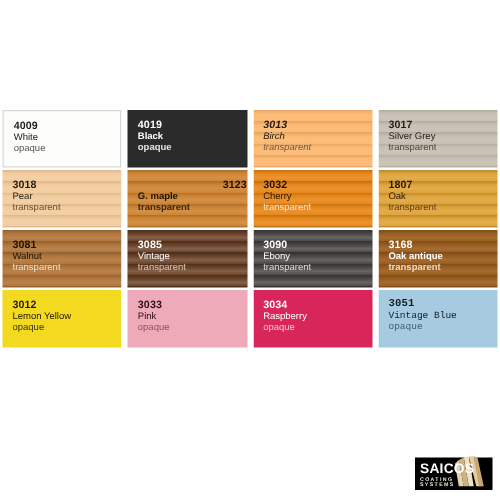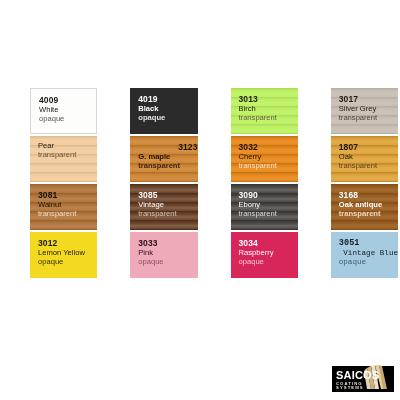--- a/index.html
+++ b/index.html
@@ -16,21 +16,20 @@
     grid-template-columns:repeat(4,1fr);
     grid-template-rows:repeat(4,46px);
     column-gap:5px;row-gap:2px;
   }
 
   .swatch{
     position:relative;overflow:hidden;
     padding:6px 0 12px 8px;
     box-sizing:border-box;
     line-height:1.18;
-    margin-left:28px;
   }
   .swatch.bordered{border:1px solid #d8d8d8;}
 
   .grain{
     position:absolute;left:0;top:0;right:0;bottom:0;
     pointer-events:none;
   }
 
   .code{
     position:relative;z-index:2;
@@ -80,34 +79,35 @@
       <div class="swatch bordered" style="background: rgb(253, 253, 251);">
         <div class="code" style="color: rgb(26, 26, 26);">4009</div>
         <div class="nm" style="color: rgb(26, 26, 26);">White</div>
         <div class="fin" style="color: rgb(85, 85, 85);">opaque</div>
       </div>
       <div class="swatch" style="background: rgb(43, 43, 43);">
         <div class="code" style="color: rgb(255, 255, 255);">4019</div>
         <div class="nm b" style="color: rgb(255, 255, 255);">Black</div>
         <div class="fin b" style="color: rgb(226, 226, 226);">opaque</div>
       </div>
-      <div class="swatch" style="background: #bef264;">
+      <div class="swatch" style="background: #fdba74; font-style: italic;">
         <div class="grain" style="background: repeating-linear-gradient(rgba(0, 0, 0, 0.1) 0px, rgba(0, 0, 0, 0) 3px, rgba(255, 255, 255, 0.055) 6px, rgba(0, 0, 0, 0) 9px);"></div>
         <div class="code" style="color: rgb(35, 27, 19);">3013</div>
         <div class="nm" style="color: rgb(35, 27, 19);">Birch</div>
         <div class="fin" style="color: rgb(109, 92, 74);">transparent</div>
       </div>
       <div class="swatch" style="background: rgb(200, 192, 180);">
         <div class="grain" style="background: repeating-linear-gradient(rgba(0, 0, 0, 0.1) 0px, rgba(0, 0, 0, 0) 3px, rgba(255, 255, 255, 0.055) 6px, rgba(0, 0, 0, 0) 9px);"></div>
         <div class="code" style="color: rgb(33, 28, 22);">3017</div>
         <div class="nm" style="color: rgb(33, 28, 22);">Silver Grey</div>
         <div class="fin" style="color: rgb(79, 71, 61);">transparent</div>
       </div>
       <div class="swatch" style="background: rgb(243, 205, 160);">
         <div class="grain" style="background: repeating-linear-gradient(rgba(0, 0, 0, 0.1) 0px, rgba(0, 0, 0, 0) 3px, rgba(255, 255, 255, 0.055) 6px, rgba(0, 0, 0, 0) 9px);"></div>
+        <div class="code" style="color: rgb(36, 26, 16);">3018</div>
         <div class="nm" style="color: rgb(36, 26, 16);">Pear</div>
         <div class="fin" style="color: rgb(106, 79, 51);">transparent</div>
       </div>
       <div class="swatch" style="background: rgb(207, 133, 52);">
         <div class="grain" style="background: repeating-linear-gradient(rgba(0, 0, 0, 0.17) 0px, rgba(0, 0, 0, 0) 3px, rgba(255, 255, 255, 0.094) 6px, rgba(0, 0, 0, 0) 9px);"></div>
         <div class="code" style="color: rgb(31, 20, 5); text-align: right;">3123</div>
         <div class="nm b" style="color: rgb(31, 20, 5);">G. maple</div>
         <div class="fin b" style="color: rgb(59, 42, 20);">transparent</div>
       </div>
       <div class="swatch" style="background: rgb(232, 136, 27);">
@@ -156,21 +156,21 @@
         <div class="nm" style="color: rgb(43, 16, 22);">Pink</div>
         <div class="fin" style="color: rgb(141, 82, 96);">opaque</div>
       </div>
       <div class="swatch" style="background: rgb(217, 38, 90);">
         <div class="code" style="color: rgb(255, 255, 255);">3034</div>
         <div class="nm" style="color: rgb(255, 255, 255);">Raspberry</div>
         <div class="fin" style="color: rgb(246, 194, 209);">opaque</div>
       </div>
       <div class="swatch" style="background: rgb(166, 203, 224); font-family: Liberation Mono, monospace;">
         <div class="code" style="color: rgb(17, 29, 38);">3051</div>
-        <div class="nm" style="color: rgb(17, 29, 38); text-align: right;">Vintage Blue</div>
+        <div class="nm" style="color: rgb(17, 29, 38);">Vintage Blue</div>
         <div class="fin" style="color: rgb(66, 96, 111);">opaque</div>
       </div>
     </div>
 
   <div class="logo">
     <div class="logo-box"></div>
     <svg class="logo-fan" viewBox="0 0 26 30">
       <polygon points="13,2 17,2 23,26 19,26" fill="#e3cda2"></polygon>
       <polygon points="17,2 20,3 25,26 21,26" fill="#c8a86f"></polygon>
       <polygon points="9,3 13,2 17,26 13,26" fill="#efe0c2"></polygon>

